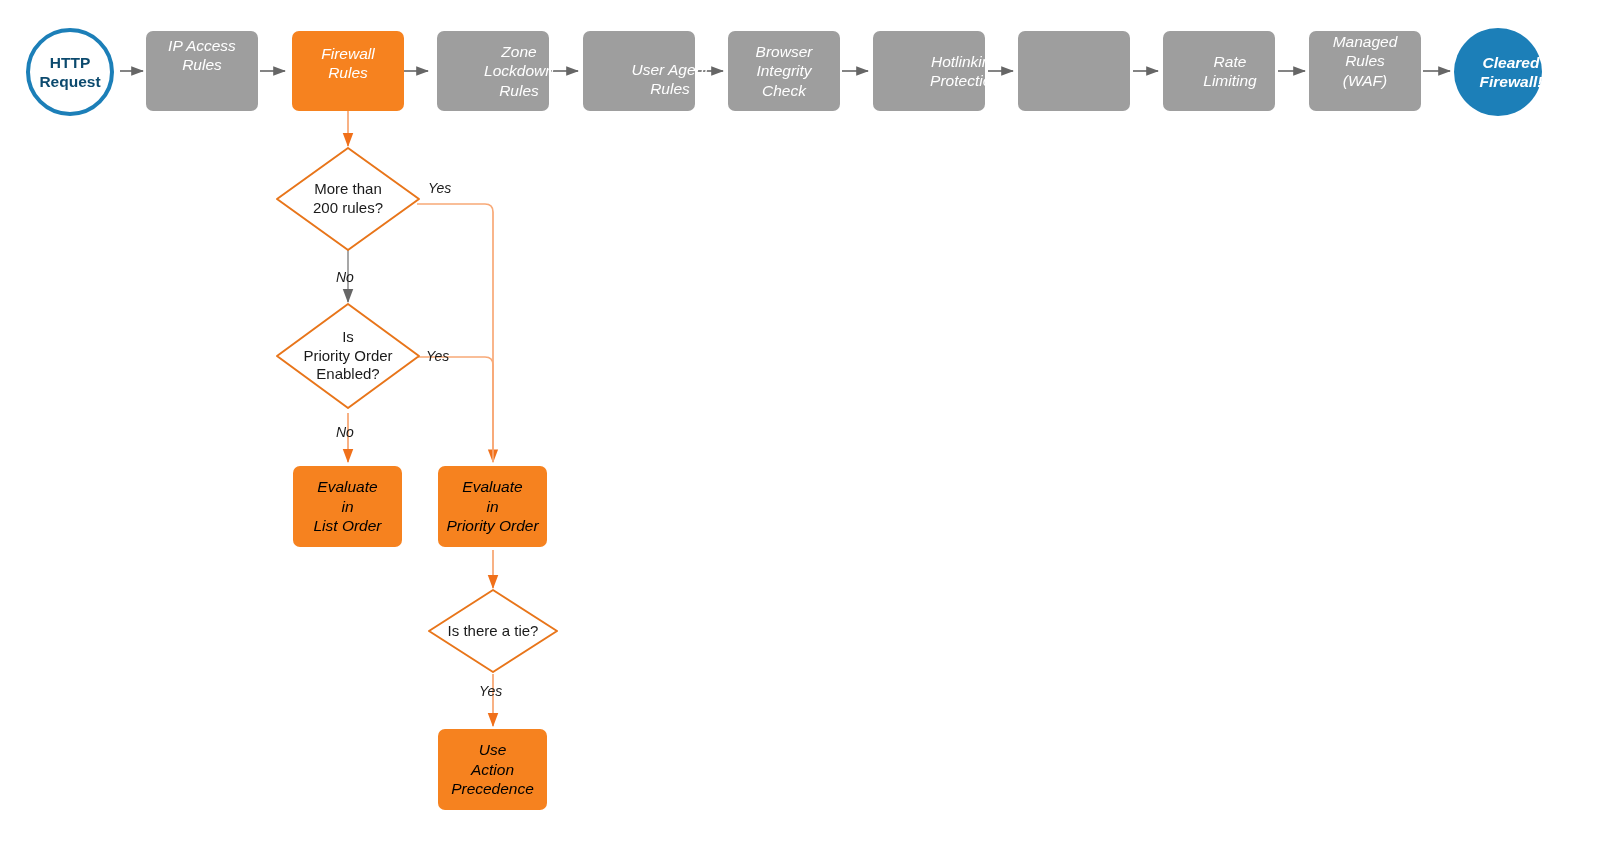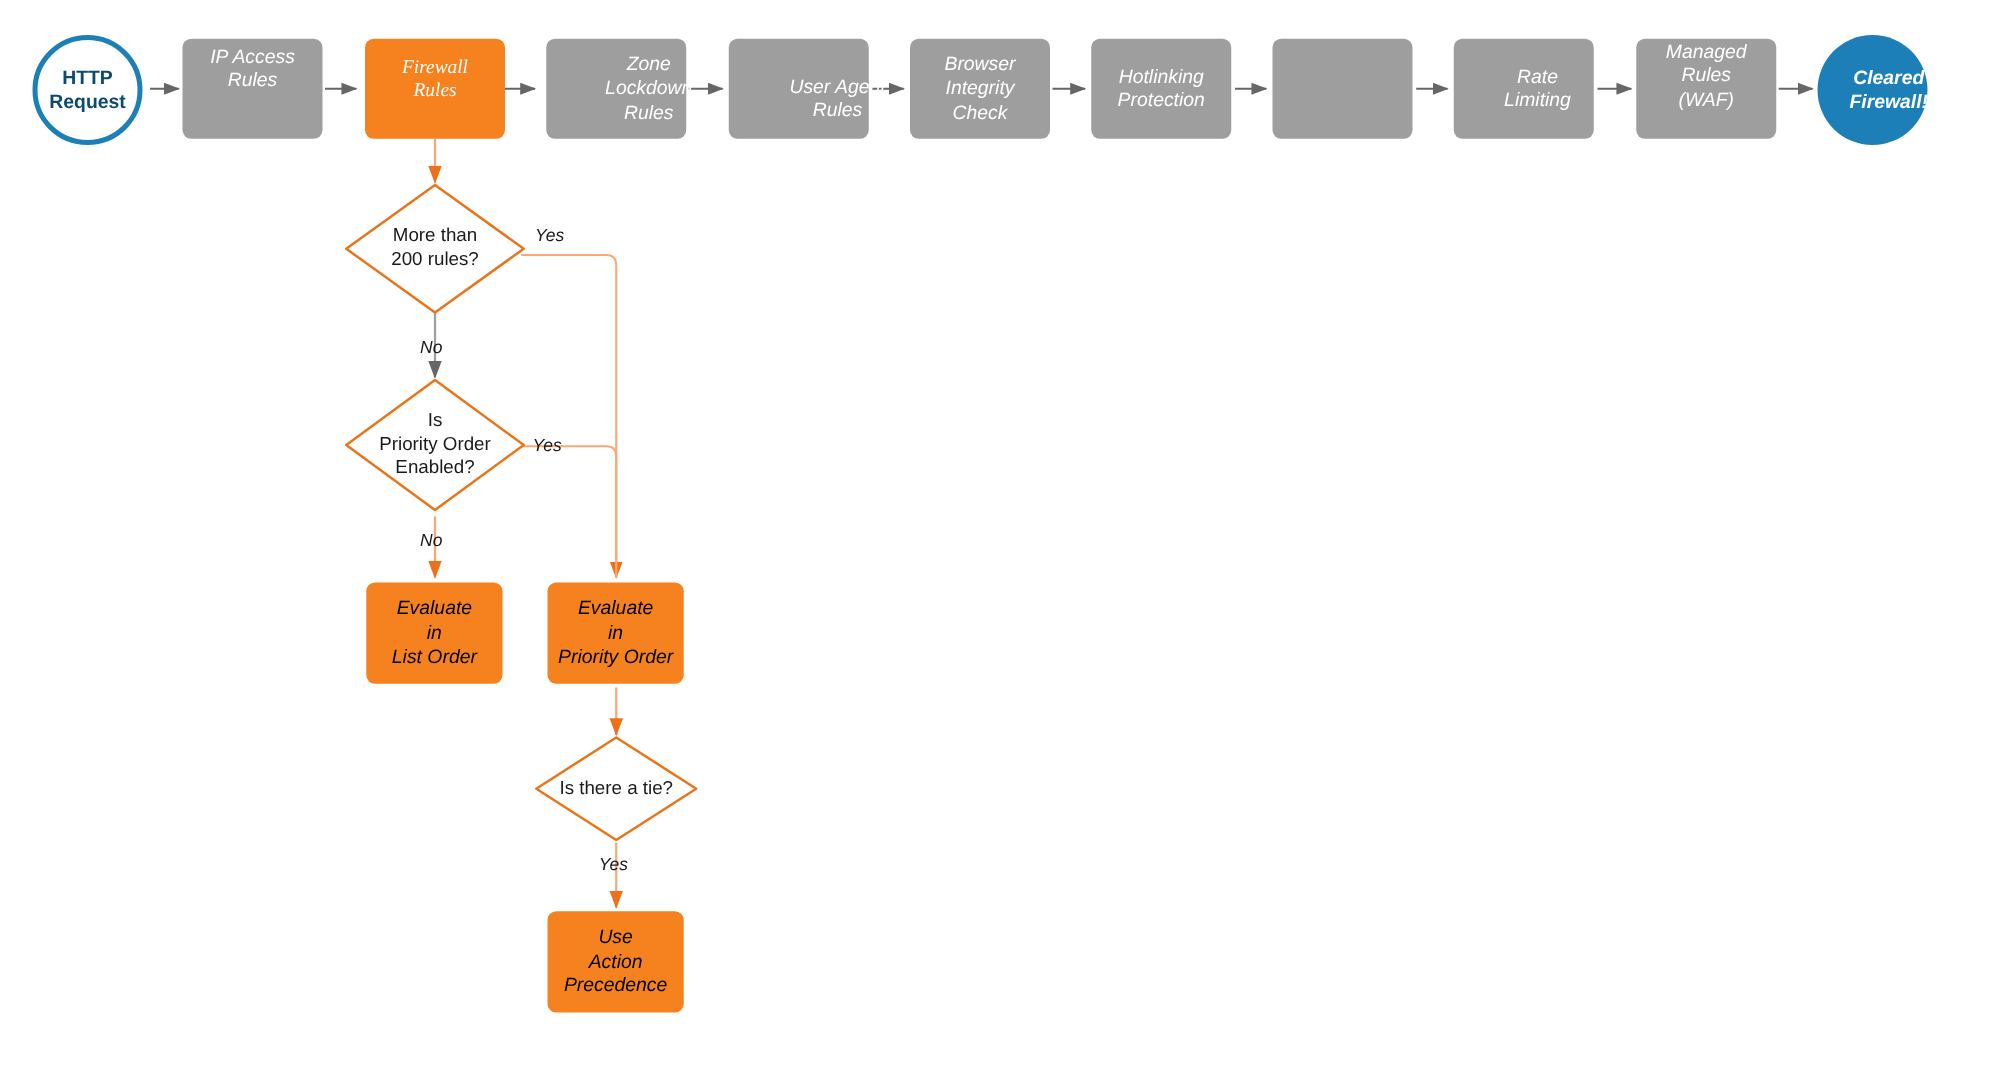--- a/index.html
+++ b/index.html
@@ -157,39 +157,39 @@
 
   <div class="terminal-circle terminal-open" style="left:26px; top:28px; width:88px; height:88px;"></div>
   <div class="node-label terminal-text-blue" style="left:26px; top:28px; width:88px; height:88px;">HTTP
 Request</div>
 
   <div class="stage-box stage-gray" style="left:146px; top:31px; width:112px; height:80px;"></div>
   <div class="node-label stage-text" style="left:146px; top:15px; width:112px; height:80px;">IP Access
 Rules</div>
 
   <div class="stage-box stage-orange" style="left:292px; top:31px; width:112px; height:80px;"></div>
-  <div class="node-label stage-text" style="left:292px; top:31px; width:112px; height:64px;font-family:Liberation Serif, serif;">Firewall
+  <div class="node-label stage-text" style="left:292px; top:31px; width:112px; height:64px;">Firewall
 Rules</div>
 
   <div class="stage-box stage-gray" style="left:437px; top:31px; width:112px; height:80px;"></div>
   <div class="node-label stage-text" style="left:463px; top:31px; width:112px; height:80px;">Zone
 Lockdown
 Rules</div>
 
   <div class="stage-box stage-gray" style="left:583px; top:31px; width:112px; height:80px;"></div>
   <div class="node-label stage-text" style="left:614px; top:31px; width:112px; height:96px;border-radius:22px;">User Agent
 Rules</div>
 
   <div class="stage-box stage-gray" style="left:728px; top:31px; width:112px; height:80px;"></div>
   <div class="node-label stage-text" style="left:728px; top:31px; width:112px; height:80px;">Browser
 Integrity
 Check</div>
 
   <div class="stage-box stage-gray" style="left:873px; top:31px; width:112px; height:80px;"></div>
-  <div class="node-label stage-text" style="left:873px; top:31px; width:112px; height:80px;">Hotlinking
+  <div class="node-label stage-text" style="left:873px; top:31px; width:112px; height:80px;padding-left:36px;">Hotlinking
 Protection</div>
 
   <div class="stage-box stage-gray" style="left:1018px; top:31px; width:112px; height:80px;"></div>
 
   <div class="stage-box stage-gray" style="left:1163px; top:31px; width:112px; height:80px;"></div>
   <div class="node-label stage-text" style="left:1163px; top:31px; width:112px; height:80px;margin-left:11px;">Rate
 Limiting</div>
 
   <div class="stage-box stage-gray" style="left:1309px; top:31px; width:112px; height:80px;"></div>
   <div class="node-label stage-text" style="left:1309px; top:31px; width:112px; height:60px;">Managed

